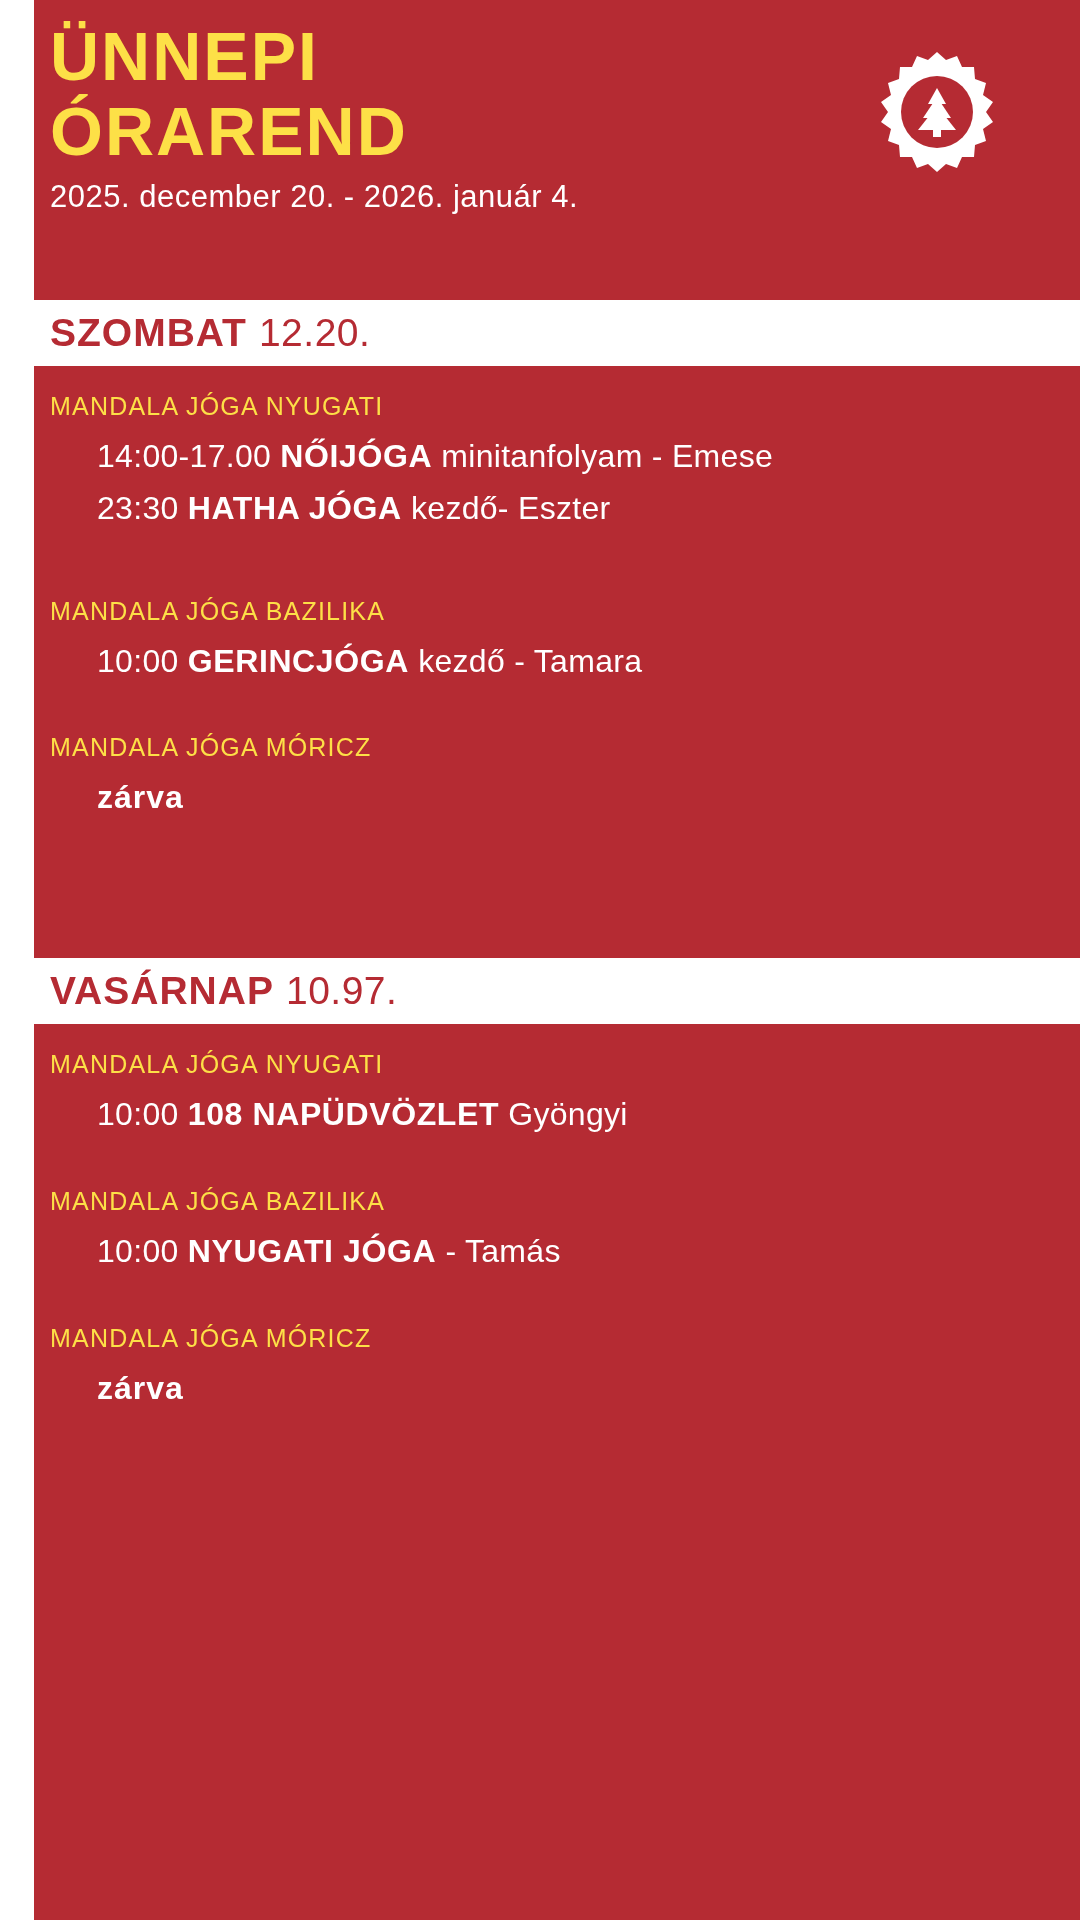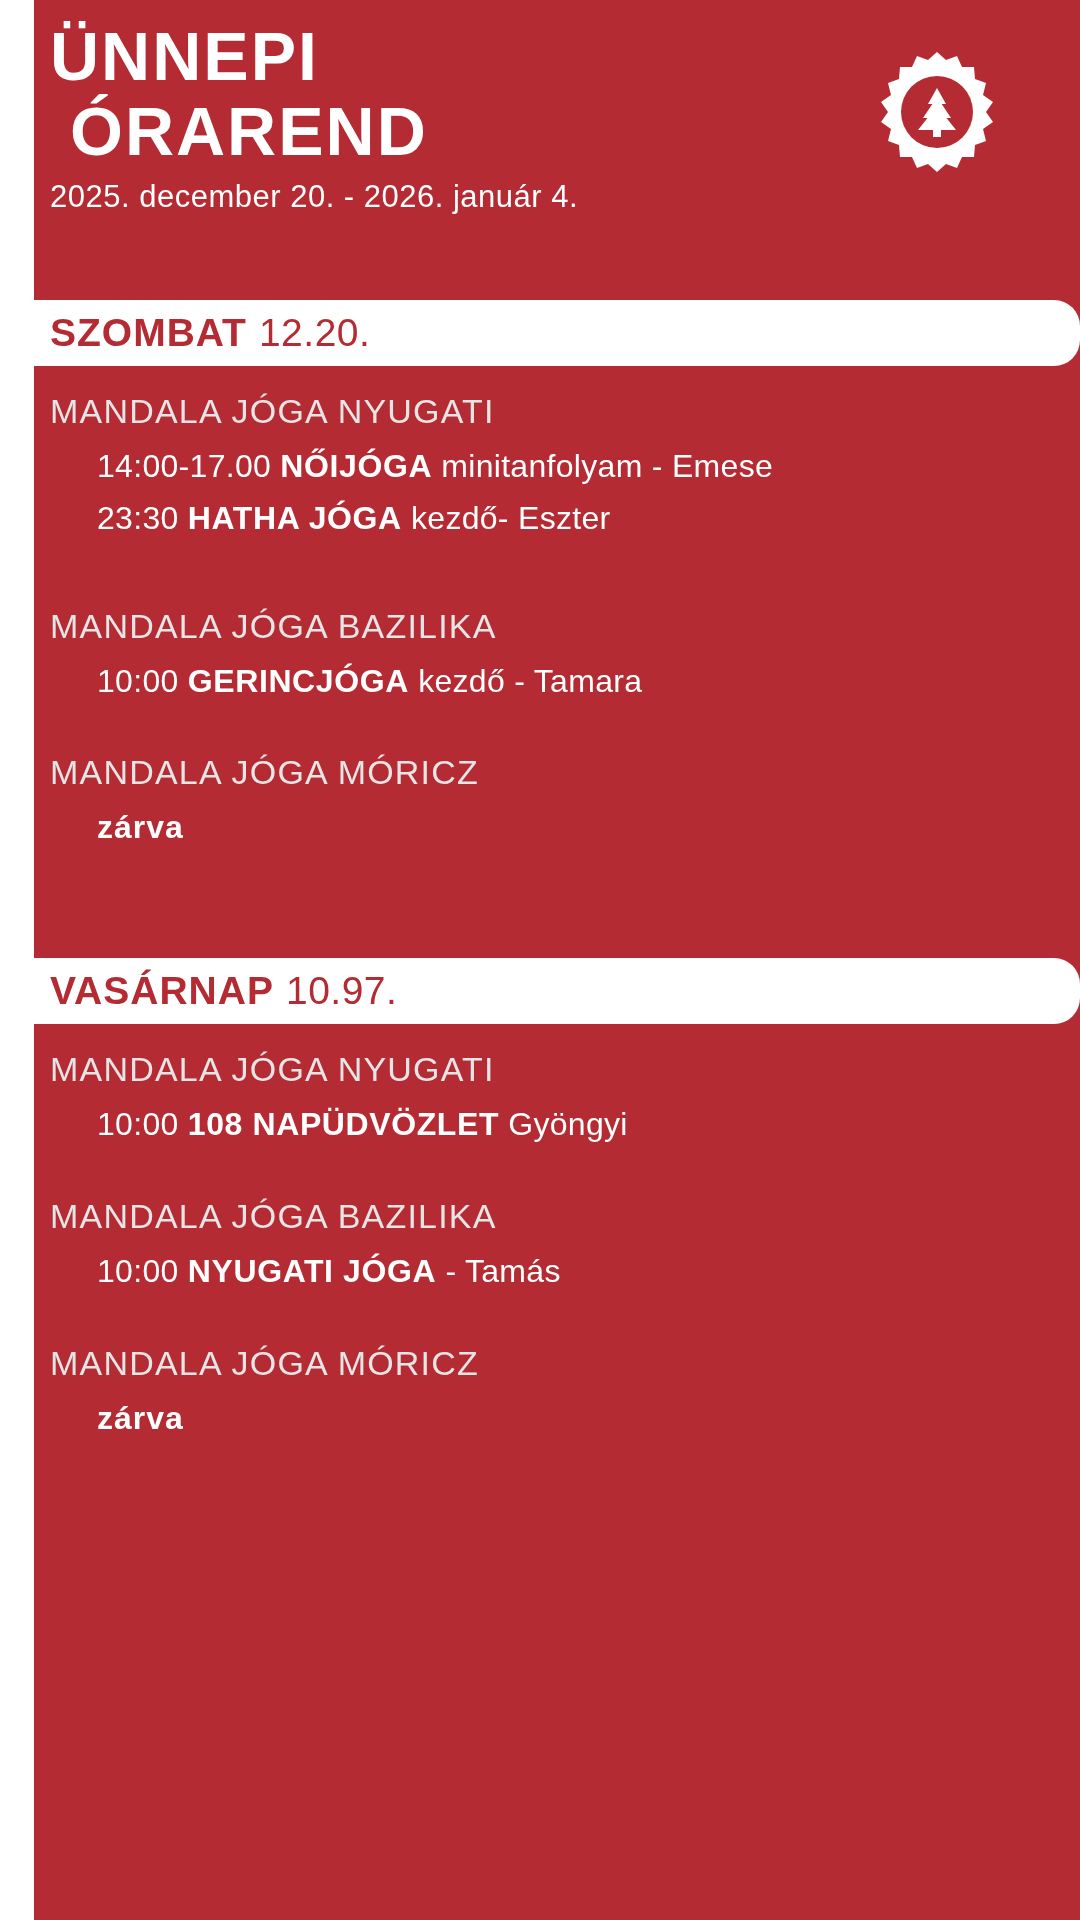--- a/index.html
+++ b/index.html
@@ -38,29 +38,28 @@
     height: 300px;
     background: #b52b33;
     padding: 22px 0 0 0;
     box-sizing: border-box;
   }
   .header-inner {
     padding-left: 50px;
     padding-right: 40px;
   }
   .title-line {
-    color: #ffffff;
+    color: #fde047;
     font-weight: bold;
     font-size: 68px;
     line-height: 1.02;
     letter-spacing: 2px;
   }
   .title-line.second {
     margin-top: 6px;
-    margin-left: 20px;
   }
   .subtitle {
     color: #ffffff;
     font-size: 31px;
     margin-top: 12px;
     letter-spacing: 0.5px;
     font-weight: 300;
   }
   .badge {
     position: absolute;
@@ -72,21 +71,20 @@
   .badge svg { display: block; }
 
   
   .day-banner {
     background: #ffffff;
     height: 66px;
     display: flex;
     align-items: center;
     padding-left: 50px;
     box-sizing: border-box;
-    border-radius: 26px;
   }
   .day-name {
     color: #b52b33;
     font-weight: bold;
     font-size: 39px;
     letter-spacing: 1px;
   }
   .day-date {
     color: #b52b33;
     font-size: 39px;
@@ -101,22 +99,22 @@
     padding: 26px 0 0 0;
     box-sizing: border-box;
   }
   .day-body.first { height: 592px; }
   .day-body.second { height: 622px; }
 
   .studio-block {
     padding-left: 50px;
   }
   .studio-name {
-    color: #e5e5e5;
-    font-size: 34px;
+    color: #fde047;
+    font-size: 25px;
     font-weight: 300;
     letter-spacing: 1.2px;
     margin-bottom: 10px;
   }
   .class-row {
     padding-left: 47px;
     color: #ffffff;
     font-size: 32px;
     line-height: 1.62;
     font-weight: 300;

